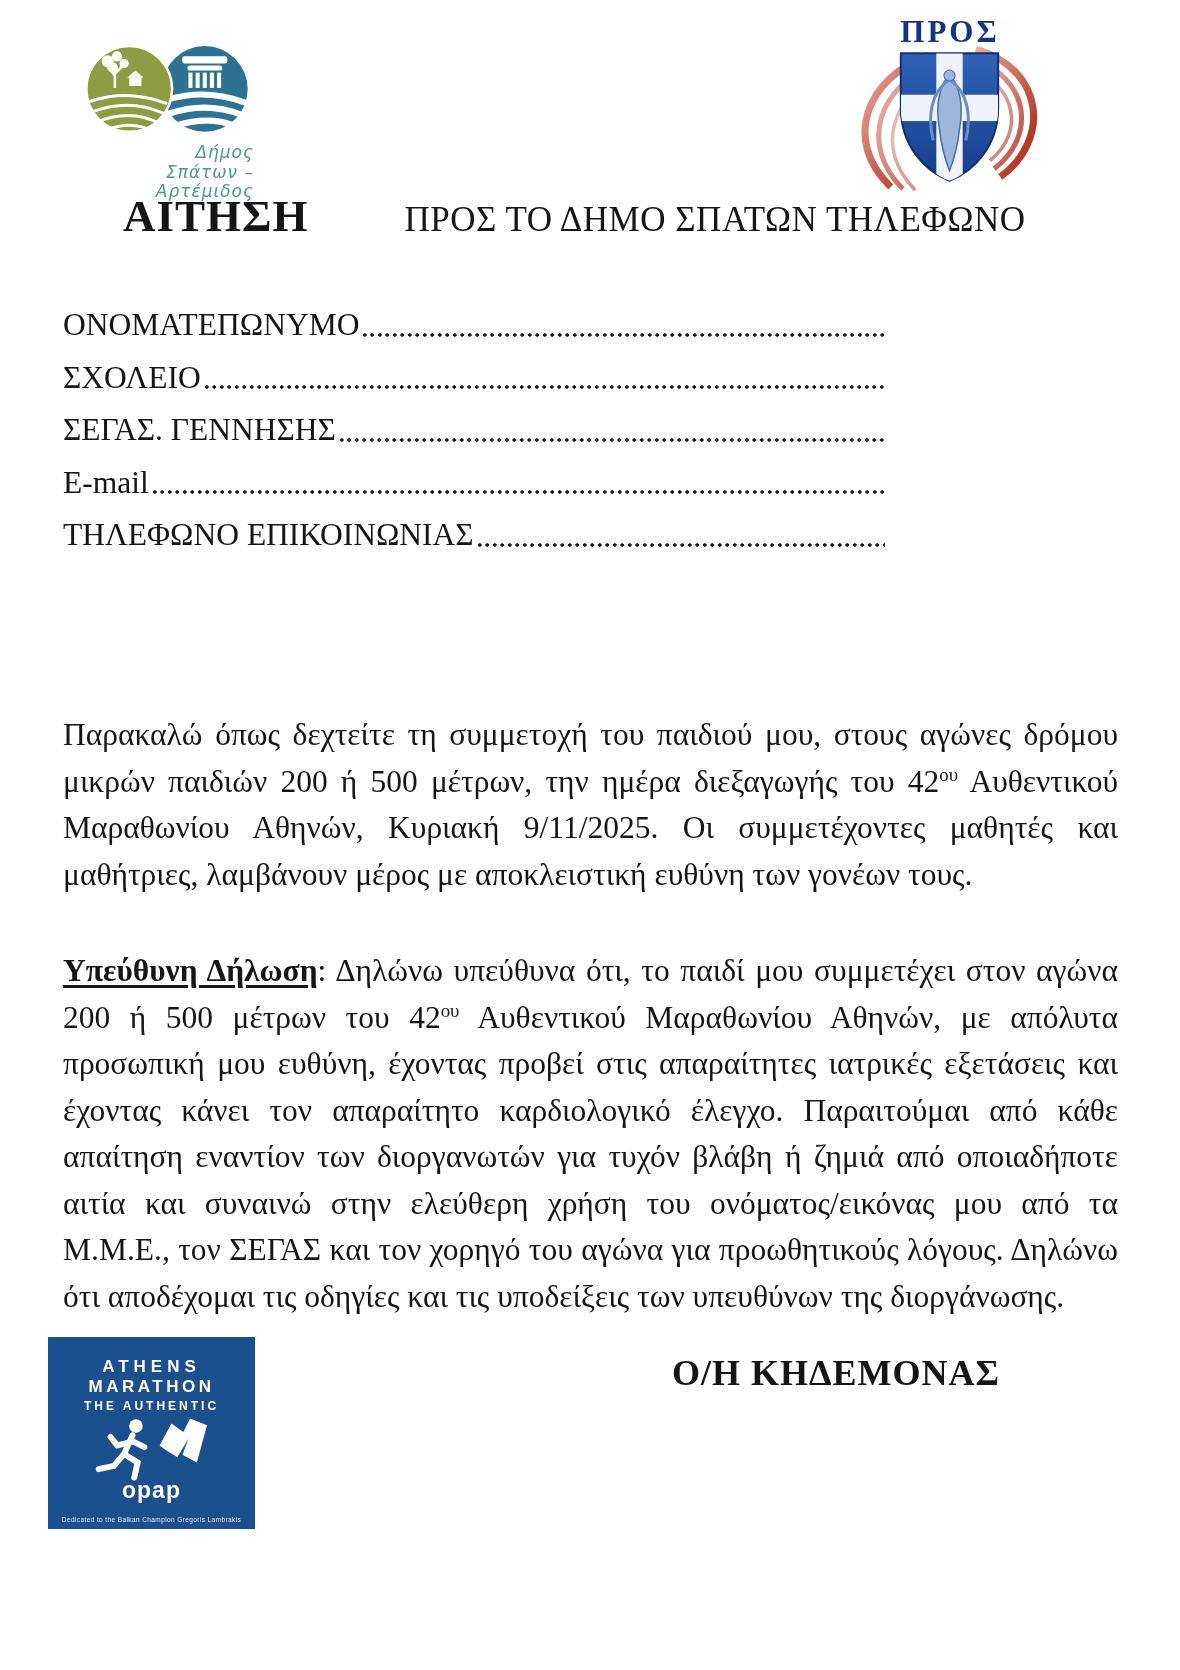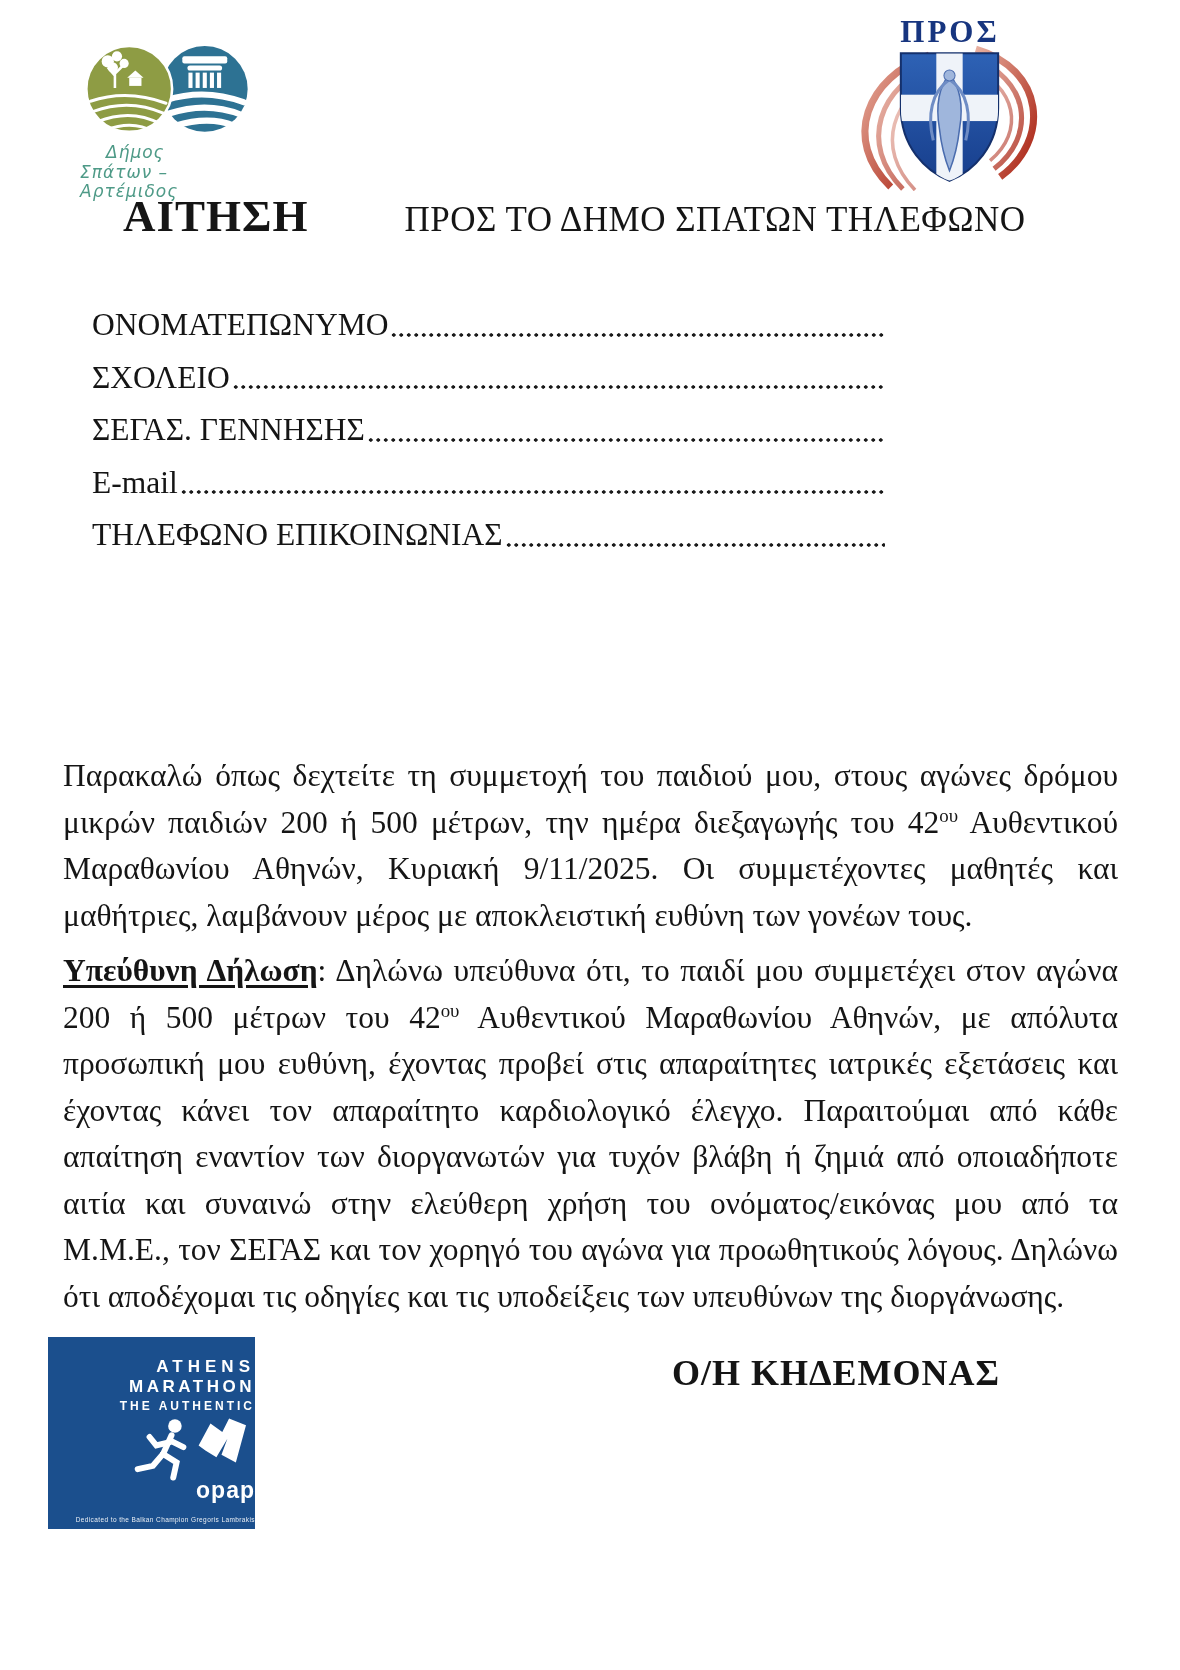--- a/index.html
+++ b/index.html
@@ -3,50 +3,50 @@
 <meta charset="utf-8">
 <style>
   html,body { margin:0; padding:0; background:#e8e8e8; }
   .page {
     position:relative; width:1180px; height:1670px; margin:0 auto;
     background:#ffffff; overflow:hidden;
     font-family:"Liberation Serif", serif; color:#151515;
   }
   
   .muni-logo { position:absolute; left:80px; top:42px; width:174px; }
-  .muni-text { text-align:left; font-family:"DejaVu Sans", sans-serif;
+  .muni-text { text-align:right; font-family:"DejaVu Sans", sans-serif;
     font-style:italic; color:#4E9A87; line-height:1.15; letter-spacing:1px; }
   .muni-text .l1 { font-size:17px; padding-left:26px; }
   .muni-text .l2 { font-size:17px; }
   .segas-logo { position:absolute; left:856px; top:16px; width:188px; text-align:center; }
   .segas-title { font-family:"Liberation Serif", serif; font-weight:bold;
     color:#17357F; font-size:31px; letter-spacing:3px; line-height:1; margin-bottom:-6px; }
   
   .title-row { position:absolute; left:63px; top:190px; width:1054px;
     display:flex; align-items:baseline; }
   .doc-type { font-size:45px; font-weight:bold; letter-spacing:1px; margin-left:60px; }
   .doc-recipient { font-size:35px; margin-left:96px; letter-spacing:0.5px; }
   
   .fields { position:absolute; left:63px; top:299px; width:822px; }
-  .field-row { display:flex; height:52.5px; align-items:baseline; font-size:31.5px;margin-left:29px; }
+  .field-row { display:flex; height:52.5px; align-items:baseline; font-size:31.5px; }
   .field-row .label { white-space:nowrap; line-height:52.5px; }
   .field-row .dots { flex:1; align-self:flex-end; height:4px; margin:0 0 15px 2px;
     background-image:radial-gradient(circle, #1a1a1a 1.5px, transparent 1.9px);
     background-size:7.5px 4px; background-repeat:repeat-x; background-position:left bottom; }
   
   .para { position:absolute; left:63px; width:1055px; font-size:31.5px;
     line-height:46.5px; text-align:justify; }
-  .para1 { top:753px; }
+  .para1 { top:712px; }
   .para2 { top:948px; }
   .lead { font-weight:bold; text-decoration:underline; text-decoration-thickness:2.5px; text-underline-offset:4px; }
   sup { font-size:0.6em; line-height:0; }
   
   .marathon-logo { position:absolute; left:48px; top:1337px; width:207px; height:192px;
     background:#1B4F8D; color:#fff; font-family:"Liberation Sans", sans-serif;
-    display:flex; flex-direction:column; align-items:flex-end; }
+    display:flex; flex-direction:column; align-items:center; }
   .am-l1 { margin-top:20px; font-size:17px; font-weight:bold; letter-spacing:5px; line-height:1.2; }
   .am-l2 { font-size:17px; font-weight:bold; letter-spacing:3.5px; line-height:1.2; }
   .am-l3 { font-size:12px; font-weight:bold; letter-spacing:3px; line-height:1.4; }
   .am-sponsor { font-size:23px; font-weight:bold; letter-spacing:1px; margin-top:-4px; }
   .am-dedication { font-size:6.5px; letter-spacing:0.4px; margin-top:12px; opacity:0.9; }
   .guardian { position:absolute; left:672px; top:1352px; font-size:36px;
     font-weight:bold; letter-spacing:1px; }
 </style>
 </head>
 <body>

